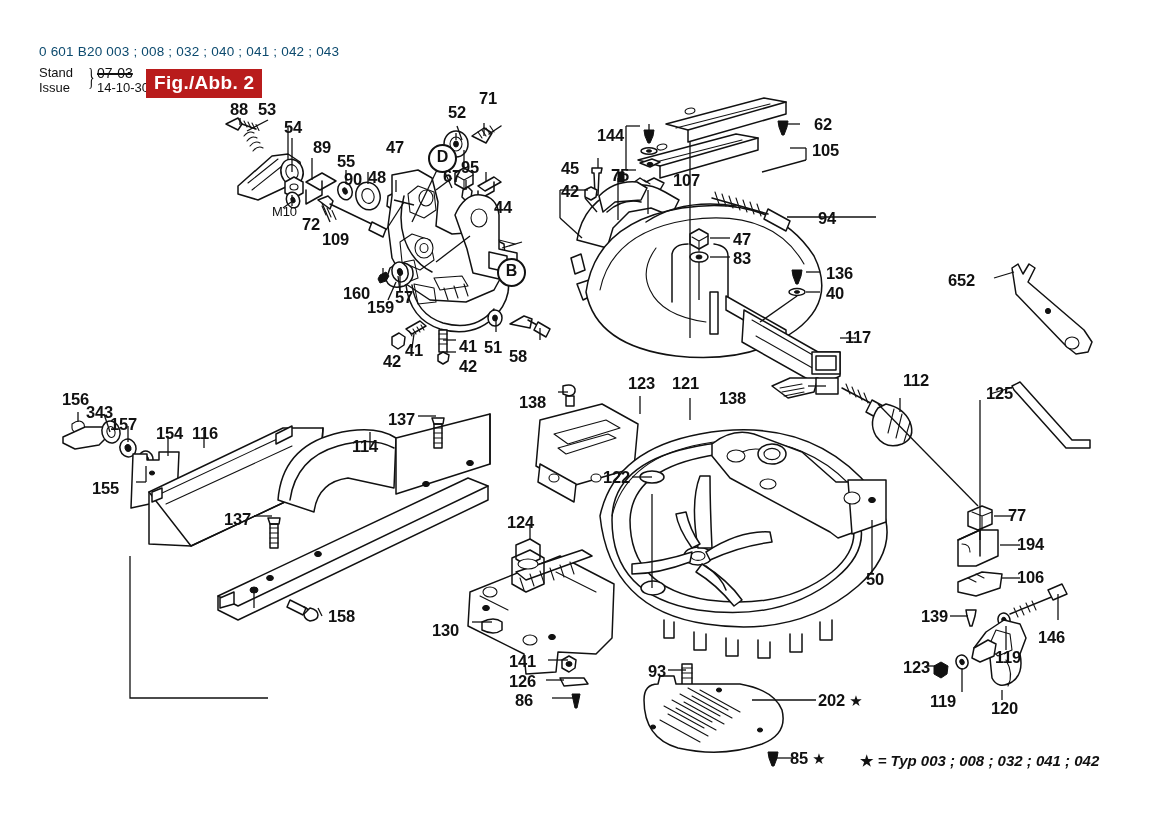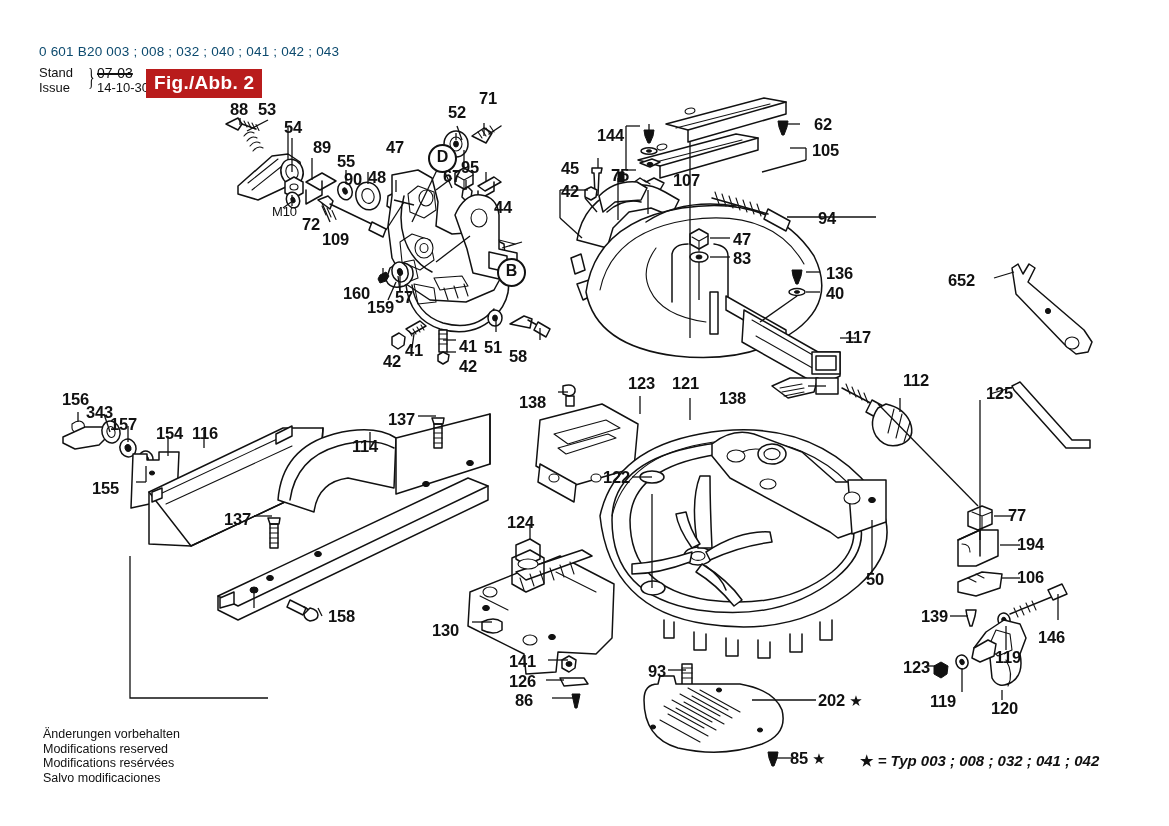--- a/index.html
+++ b/index.html
@@ -613,25 +613,19 @@
   <div class="lbl" style="left:1008px;top:506px">77</div>
   <div class="lbl" style="left:1017px;top:535px">194</div>
   <div class="lbl" style="left:1017px;top:568px">106</div>
   <div class="lbl" style="left:921px;top:607px">139</div>
   <div class="lbl" style="left:1038px;top:628px">146</div>
   <div class="lbl" style="left:995px;top:648px">119</div>
   <div class="lbl" style="left:930px;top:692px">119</div>
   <div class="lbl" style="left:991px;top:699px">120</div>
   <div class="lbl" style="left:903px;top:658px">123</div>
 
-  <div class="footer-note">
-    <div>Änderungen vorbehalten</div>
-    <div>Modifications reserved</div>
-    <div>Modifications resérvées</div>
-    <div>Salvo modificaciones</div>
-  </div>
 
   <div class="star-legend">
     <span class="st">★</span>
     <span>= Typ 003 ; 008 ; 032 ; 041 ; 042</span>
   </div>
 
 </div>
 
 </body></html>

